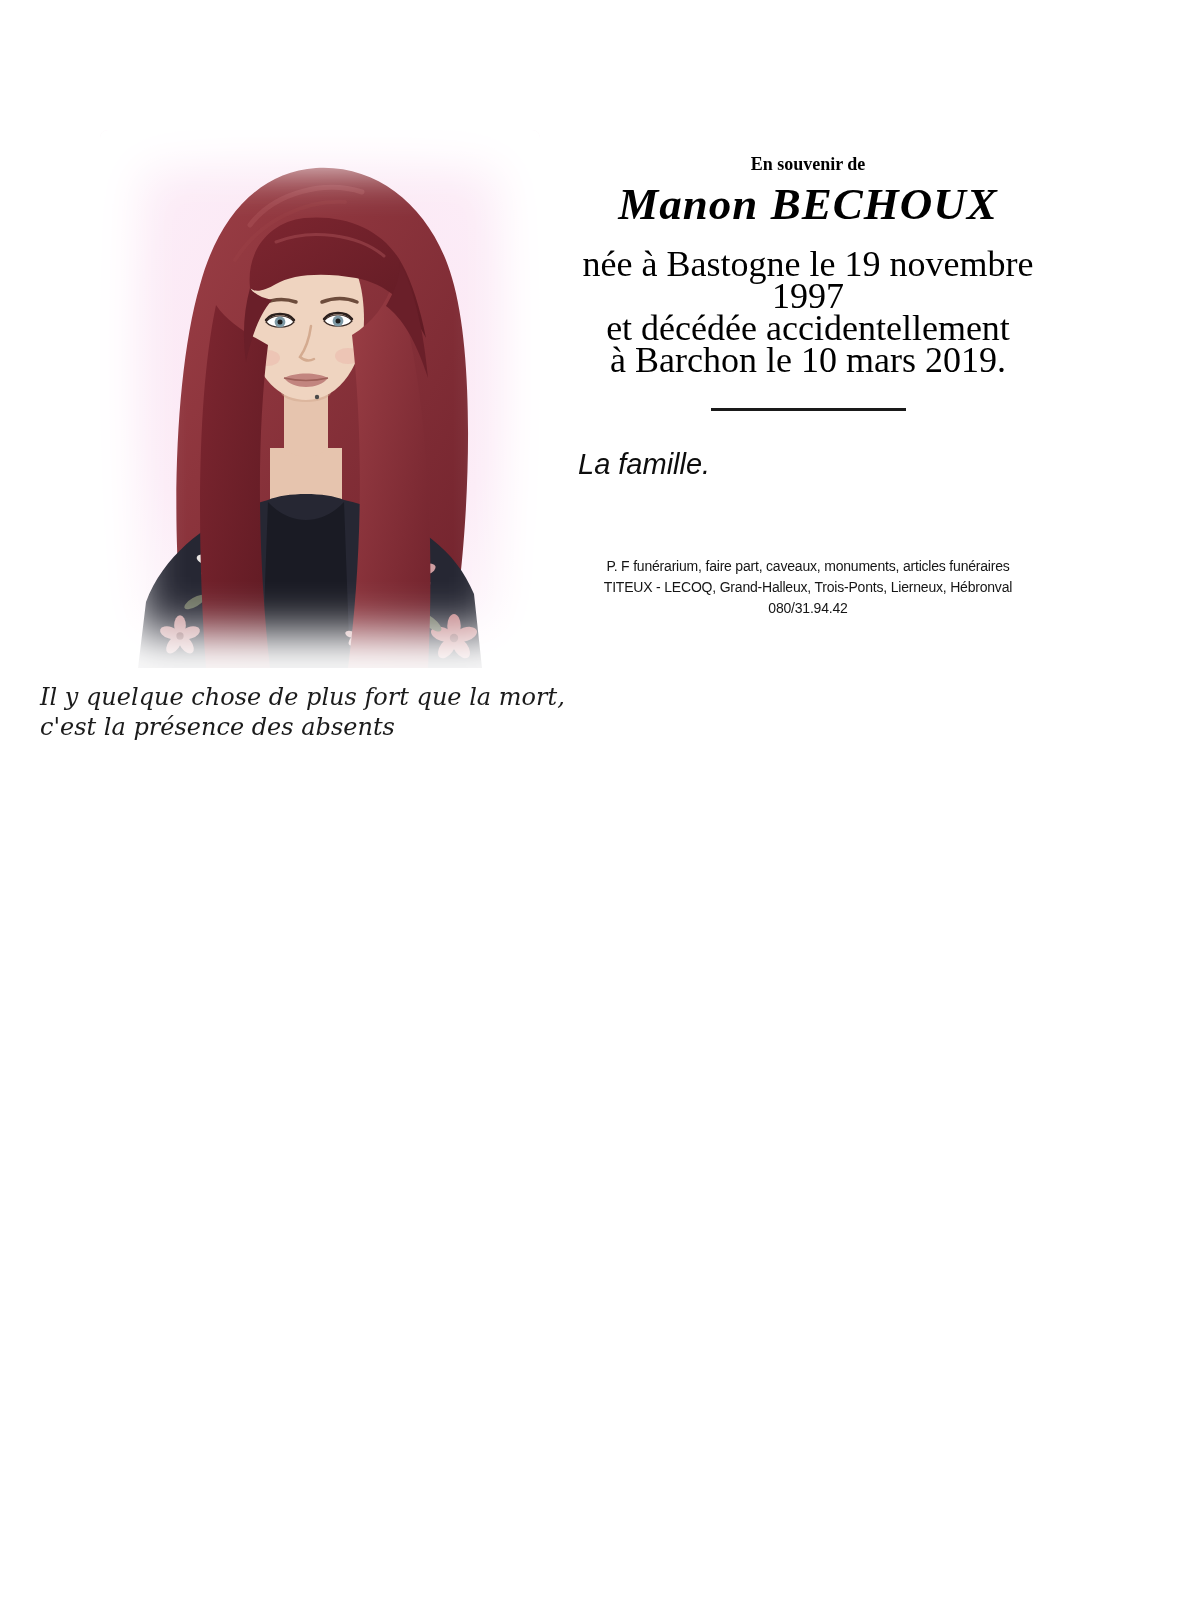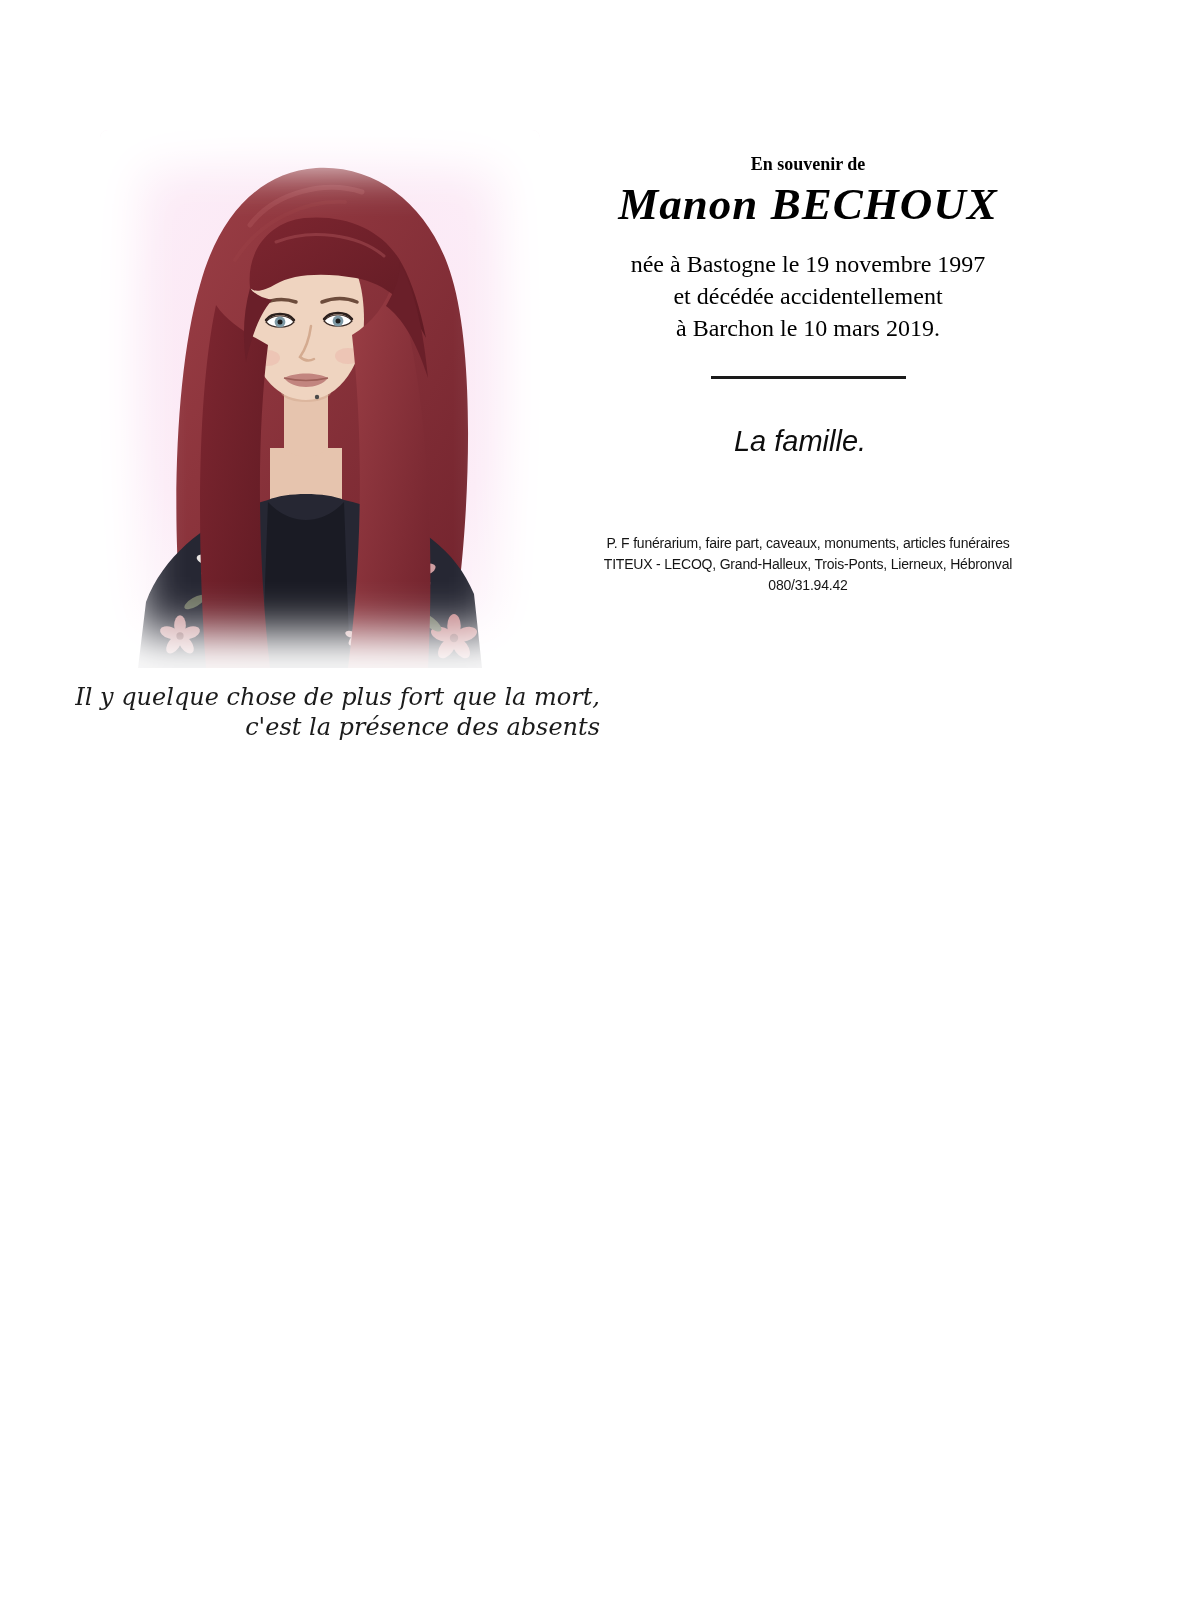--- a/index.html
+++ b/index.html
@@ -15,50 +15,50 @@
   }
   .photo svg{display:block;width:100%;height:100%;}
   .vignette{
     position:absolute;inset:0;pointer-events:none;border-radius:8px;
     box-shadow:inset 0 0 46px 36px #ffffff;
   }
 
   
   .quote{
     position:absolute;left:40px;top:682px;width:560px;
-    text-align:right;font-family:"DejaVu Serif", serif;
+    text-align:left;font-family:"DejaVu Serif", serif;
     font-style:italic;font-size:24px;line-height:30px;color:#1b1b1b;
   }
 
   
   .right{
     position:absolute;left:578px;top:0;width:460px;text-align:center;
   }
   .intro{
     margin-top:150px;font-size:18px;font-weight:bold;line-height:28px;
     font-family:"Liberation Serif", serif;
   }
   .name{
     font-size:45px;font-weight:bold;font-style:italic;
     line-height:52px;font-family:"Liberation Serif", serif;letter-spacing:1px;
   }
   .life{
-    margin-top:18px;font-size:24px;line-height:32px;
+    margin-top:18px;font-size:36px;line-height:32px;
     font-family:"Liberation Serif", serif;
   }
   .divider{
     width:195px;height:3px;background:#1a1a1a;margin:32px auto 0 auto;
   }
   .tribute{
     margin-top:26px;font-size:26px;line-height:37px;color:#0d0d0d;
     font-family:"Liberation Sans", sans-serif;
   }
   .signature{
-    margin-top:44px;font-size:29px;line-height:36px;font-style:italic;
-    text-align:center;padding-right:16px;color:#0d0d0d;
+    margin-top:35px;font-size:29px;line-height:36px;font-style:italic;
+    text-align:left;padding-right:16px;color:#0d0d0d;
     font-family:"Liberation Sans", sans-serif;
   }
   .fhome{
     margin-top:74px;font-size:14px;line-height:21px;letter-spacing:-0.2px;
     color:#151515;font-family:"Liberation Sans", sans-serif;
   }
 </style>
 </head>
 <body>
 

